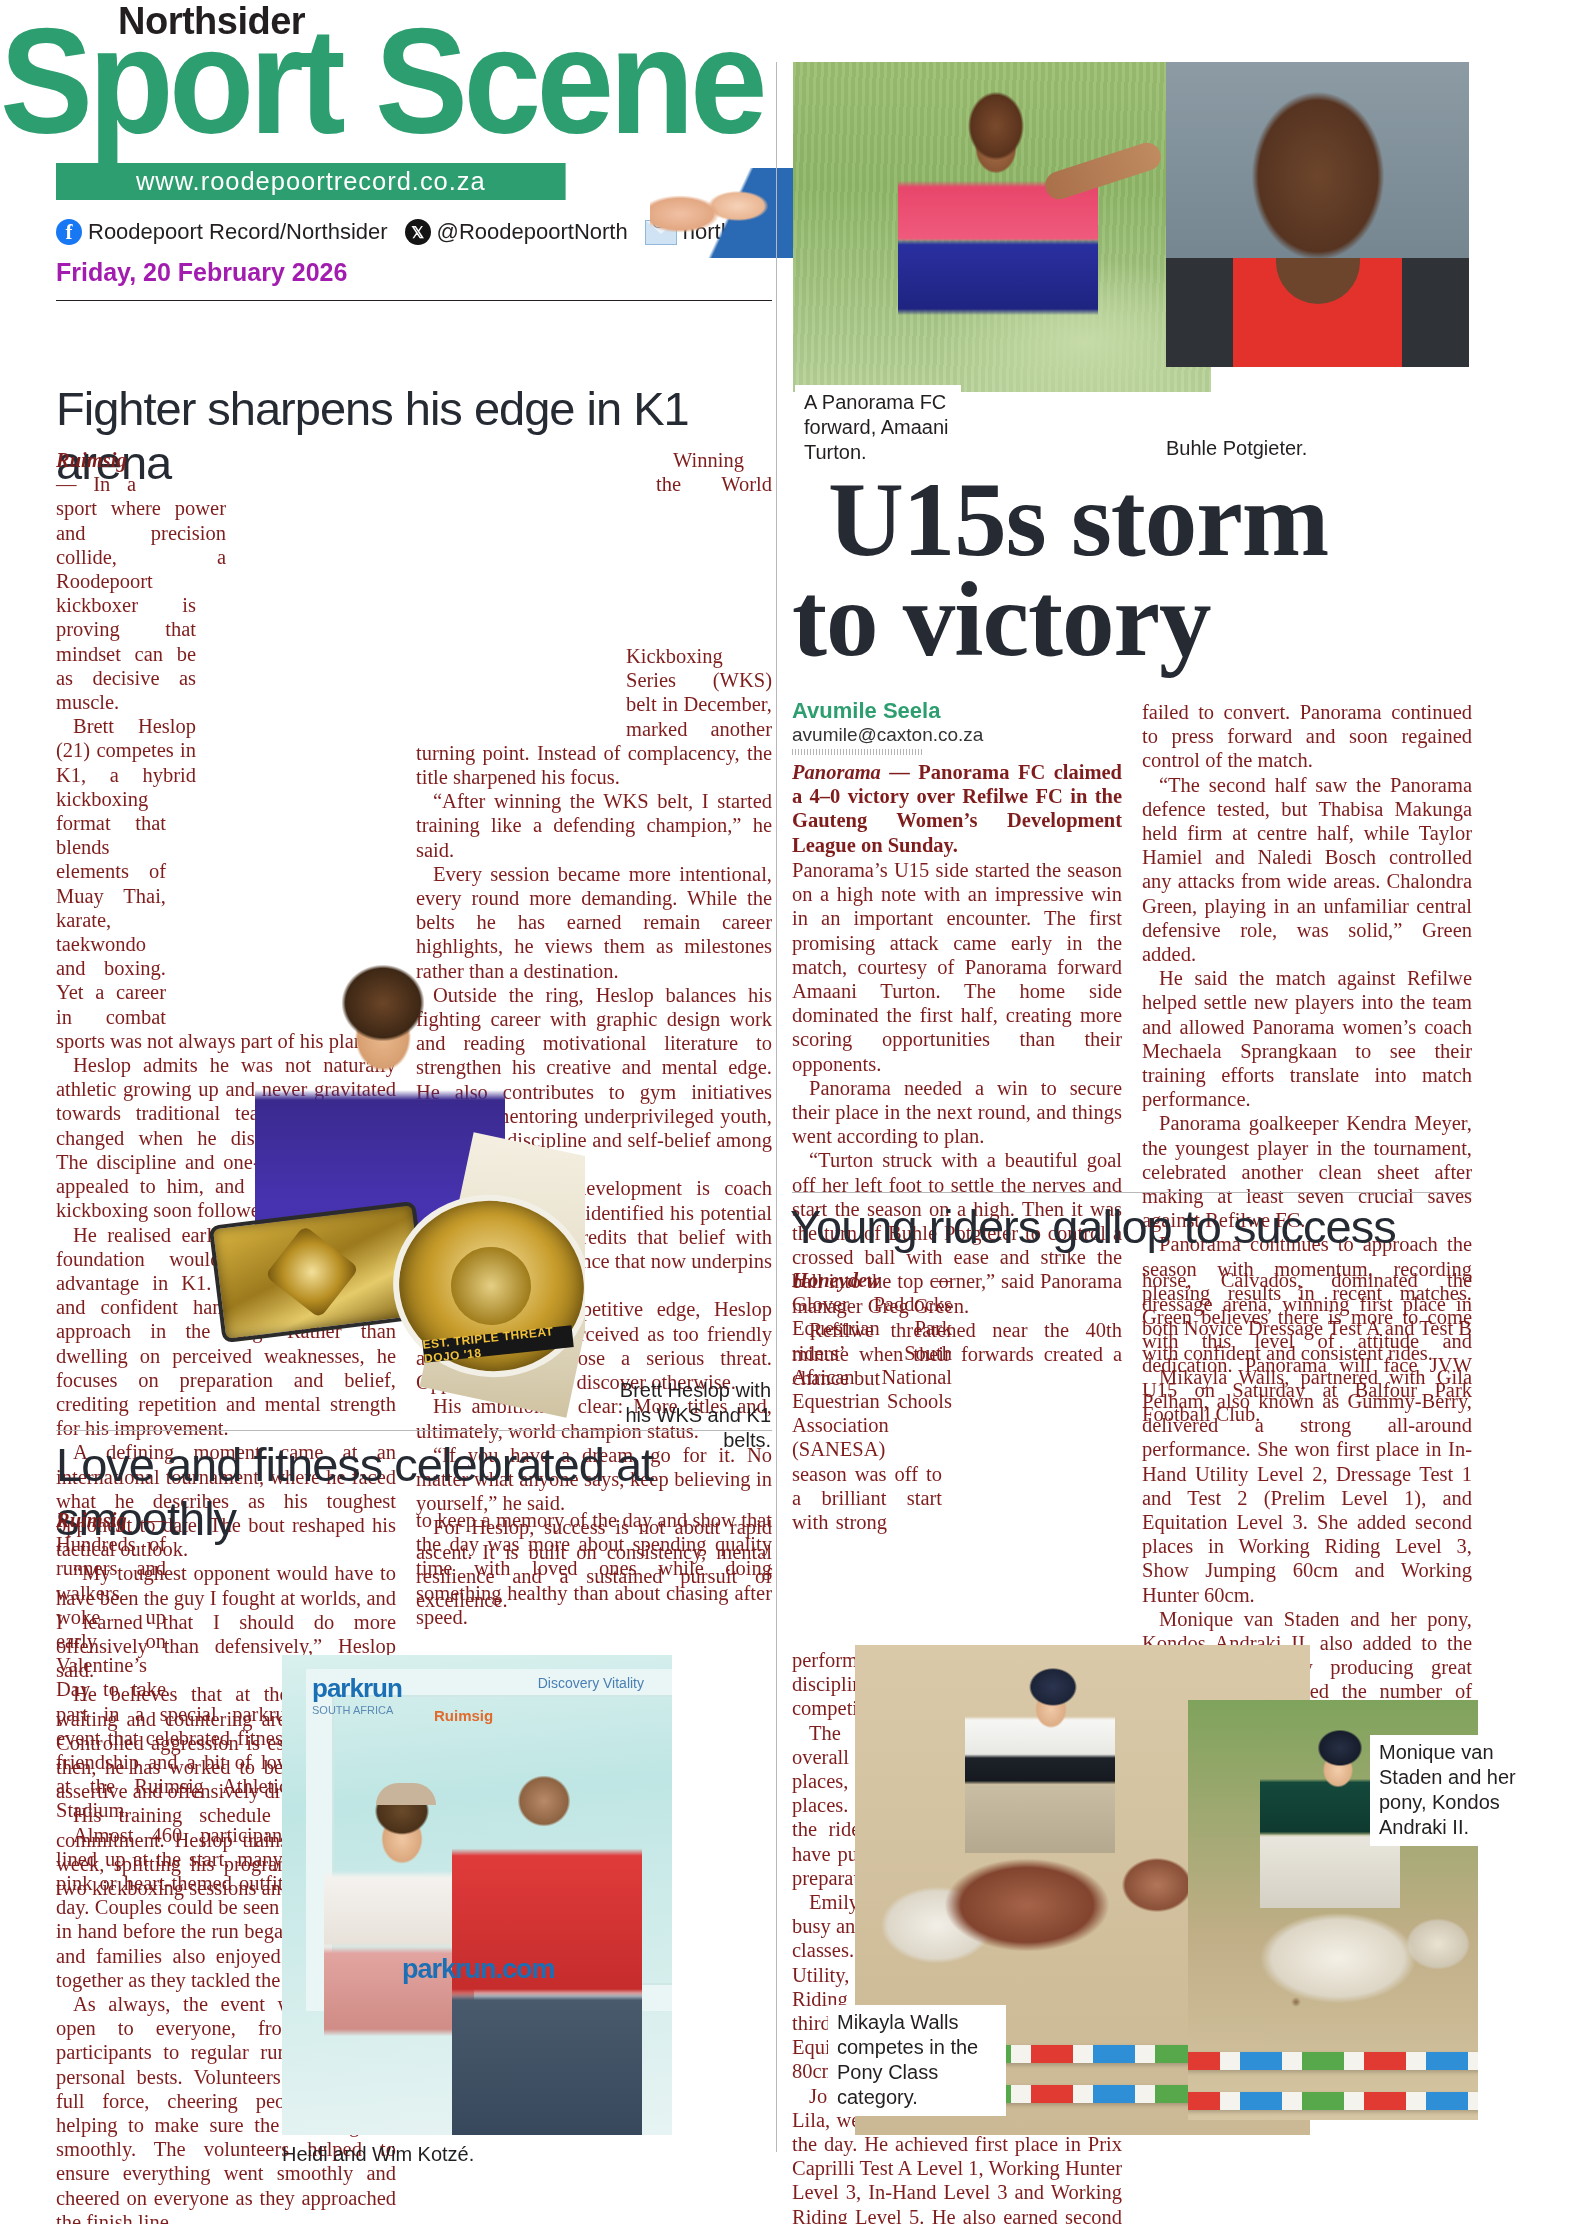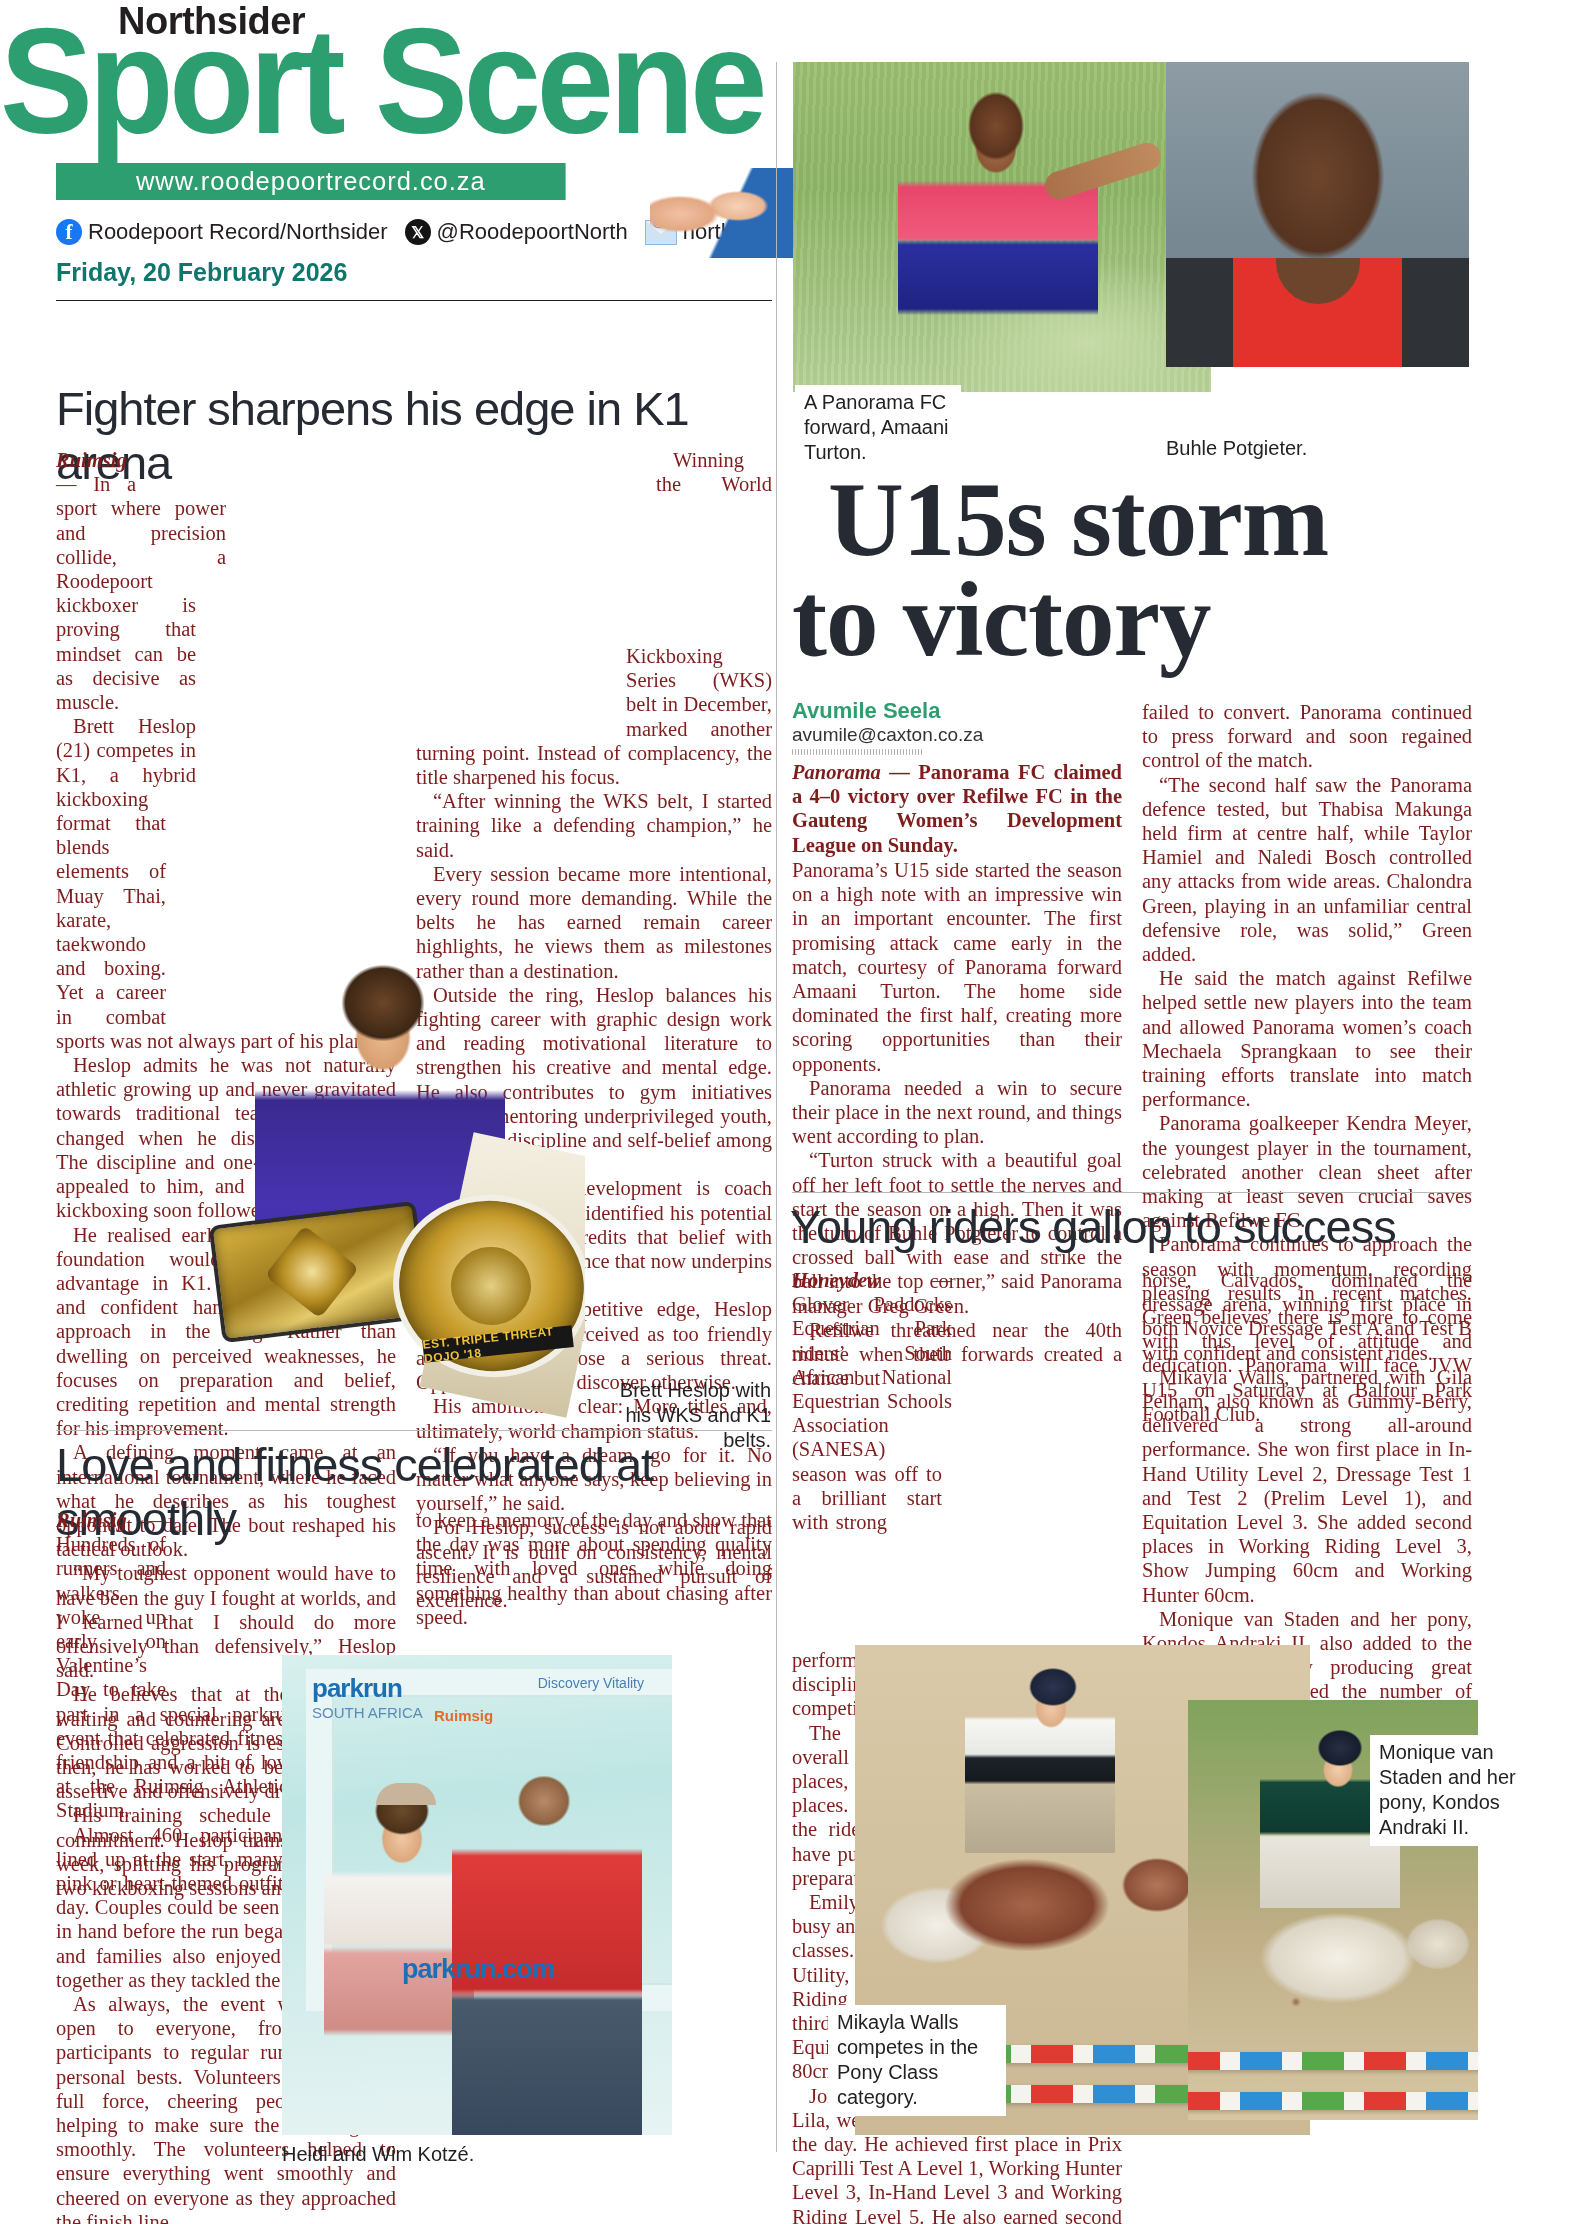--- a/index.html
+++ b/index.html
@@ -60,21 +60,21 @@
     border-left:15px solid transparent;border-right:15px solid transparent;
     border-top:13px solid #e9f2fa;
   }
   .ic-mail:after{
     content:"@";position:absolute;left:6px;top:-9px;font-size:15px;color:#2a6fb0;
     font-family:"Liberation Sans",sans-serif;
   }
   .mast-date{
     position:absolute;left:56px;top:258px;
     font-family:"Liberation Sans", sans-serif;font-weight:bold;font-size:25px;
-    color:#0f766e;letter-spacing:0px;
+    color:#a21caf;letter-spacing:0px;
   }
   .mast-photo-hand{
     position:absolute;left:650px;top:168px;width:150px;height:90px;overflow:hidden;
   }
   .hand{
     position:absolute;left:0;top:0;width:150px;height:90px;
     background:
       radial-gradient(ellipse 55px 26px at 30px 46px, #f0c0a4 0%, #e3a883 60%, rgba(227,168,131,0) 72%),
       radial-gradient(ellipse 40px 20px at 88px 38px, #f6d2b8 0%, #e9b693 65%, rgba(0,0,0,0) 76%),
       linear-gradient(115deg, rgba(255,255,255,0) 52%, #2a6ab5 54%, #2a6ab5 100%);
@@ -226,21 +226,21 @@
   .pr-frame{
     position:absolute;left:24px;top:14px;width:342px;height:290px;
     border:26px solid #e9f6f5;background:transparent;
     box-shadow:0 0 0 2px #cfe8e6 inset;
   }
   .pr-frame-label{
     position:absolute;left:30px;top:18px;width:330px;
     font-family:"Liberation Sans",sans-serif;font-weight:bold;font-size:26px;color:#1a6fb5;
     letter-spacing:-1px;
   }
-  .pr-frame-label small{font-size:15px;display:block;font-weight:normal;color:#5b8ab5;letter-spacing:0;}
+  .pr-frame-label small{font-size:11px;display:block;font-weight:normal;color:#5b8ab5;letter-spacing:0;}
   .pr-vitality{
     position:absolute;right:28px;top:20px;
     font-family:"Liberation Sans",sans-serif;font-size:14px;color:#4a7fb5;
   }
   .pr-ruimsig{
     position:absolute;left:152px;top:52px;
     font-family:"Liberation Sans",sans-serif;font-weight:bold;font-size:15px;color:#e26a2c;
   }
   .pr-dotcom{
     position:absolute;left:120px;bottom:150px;

